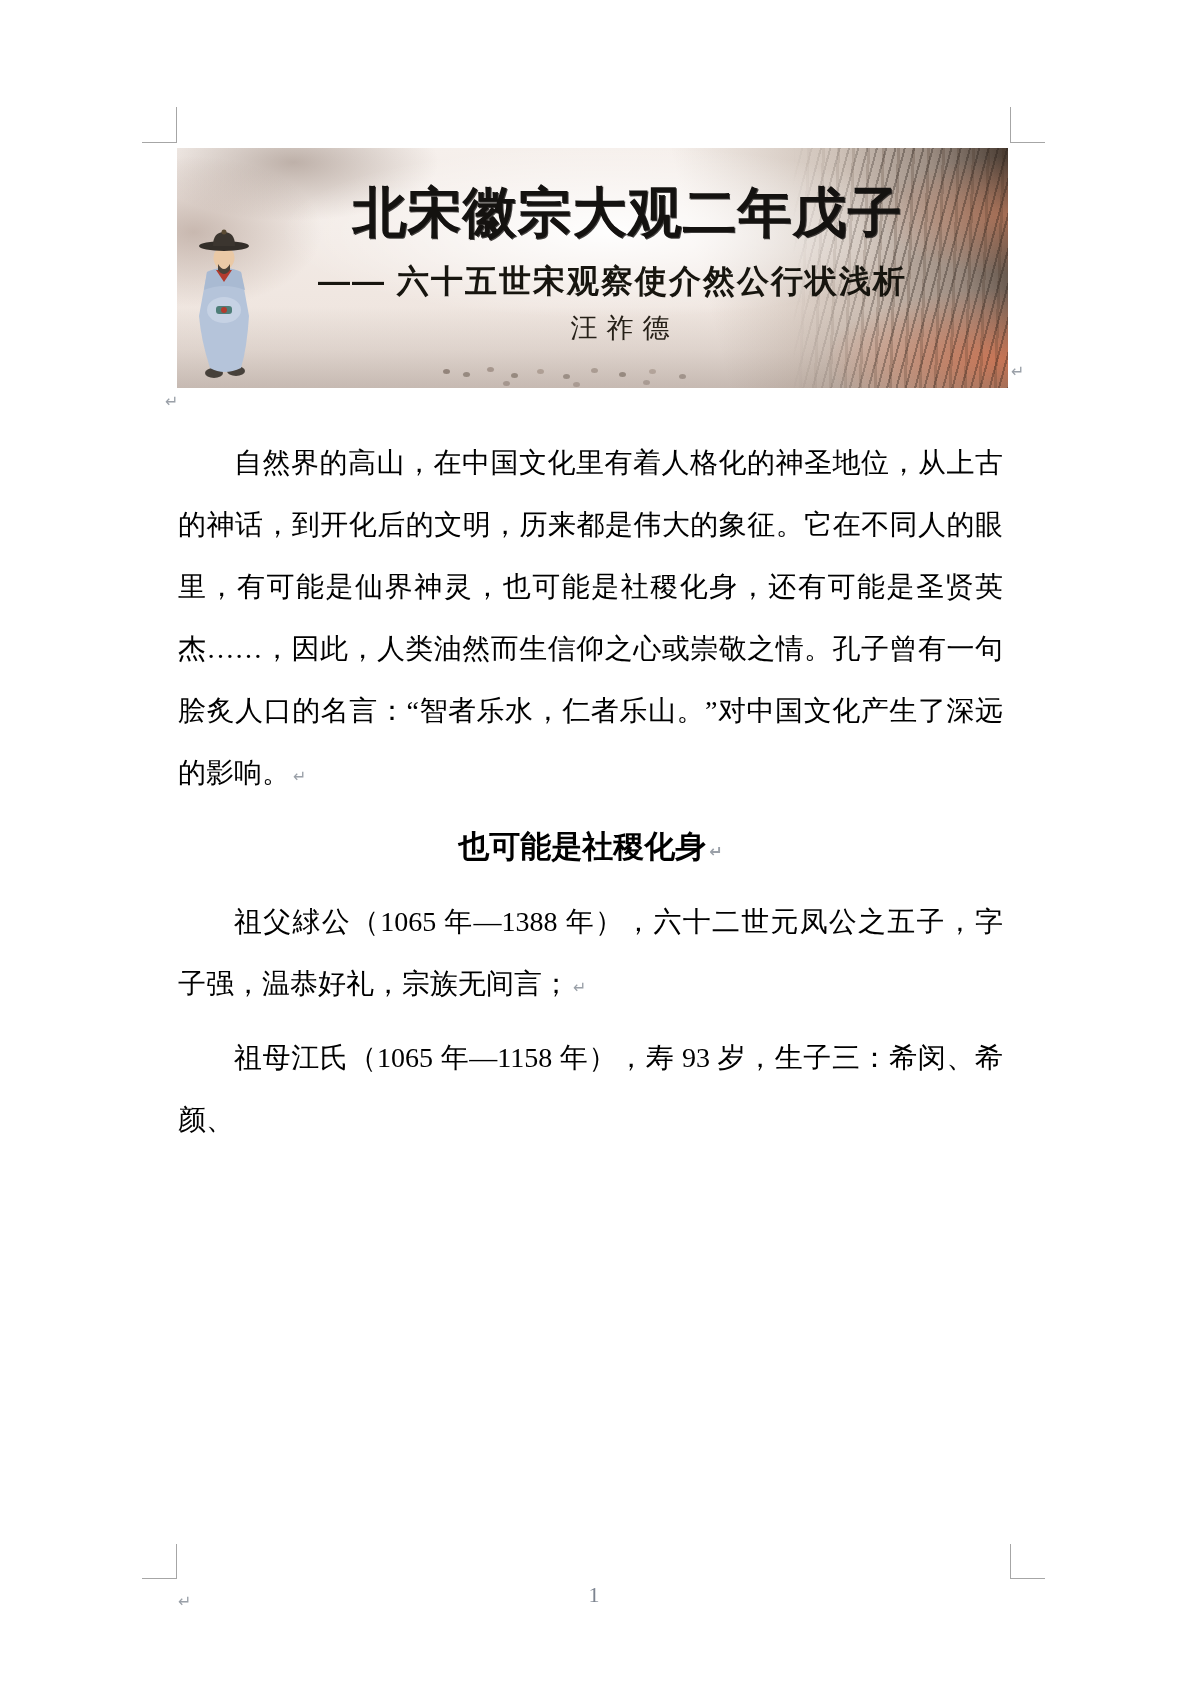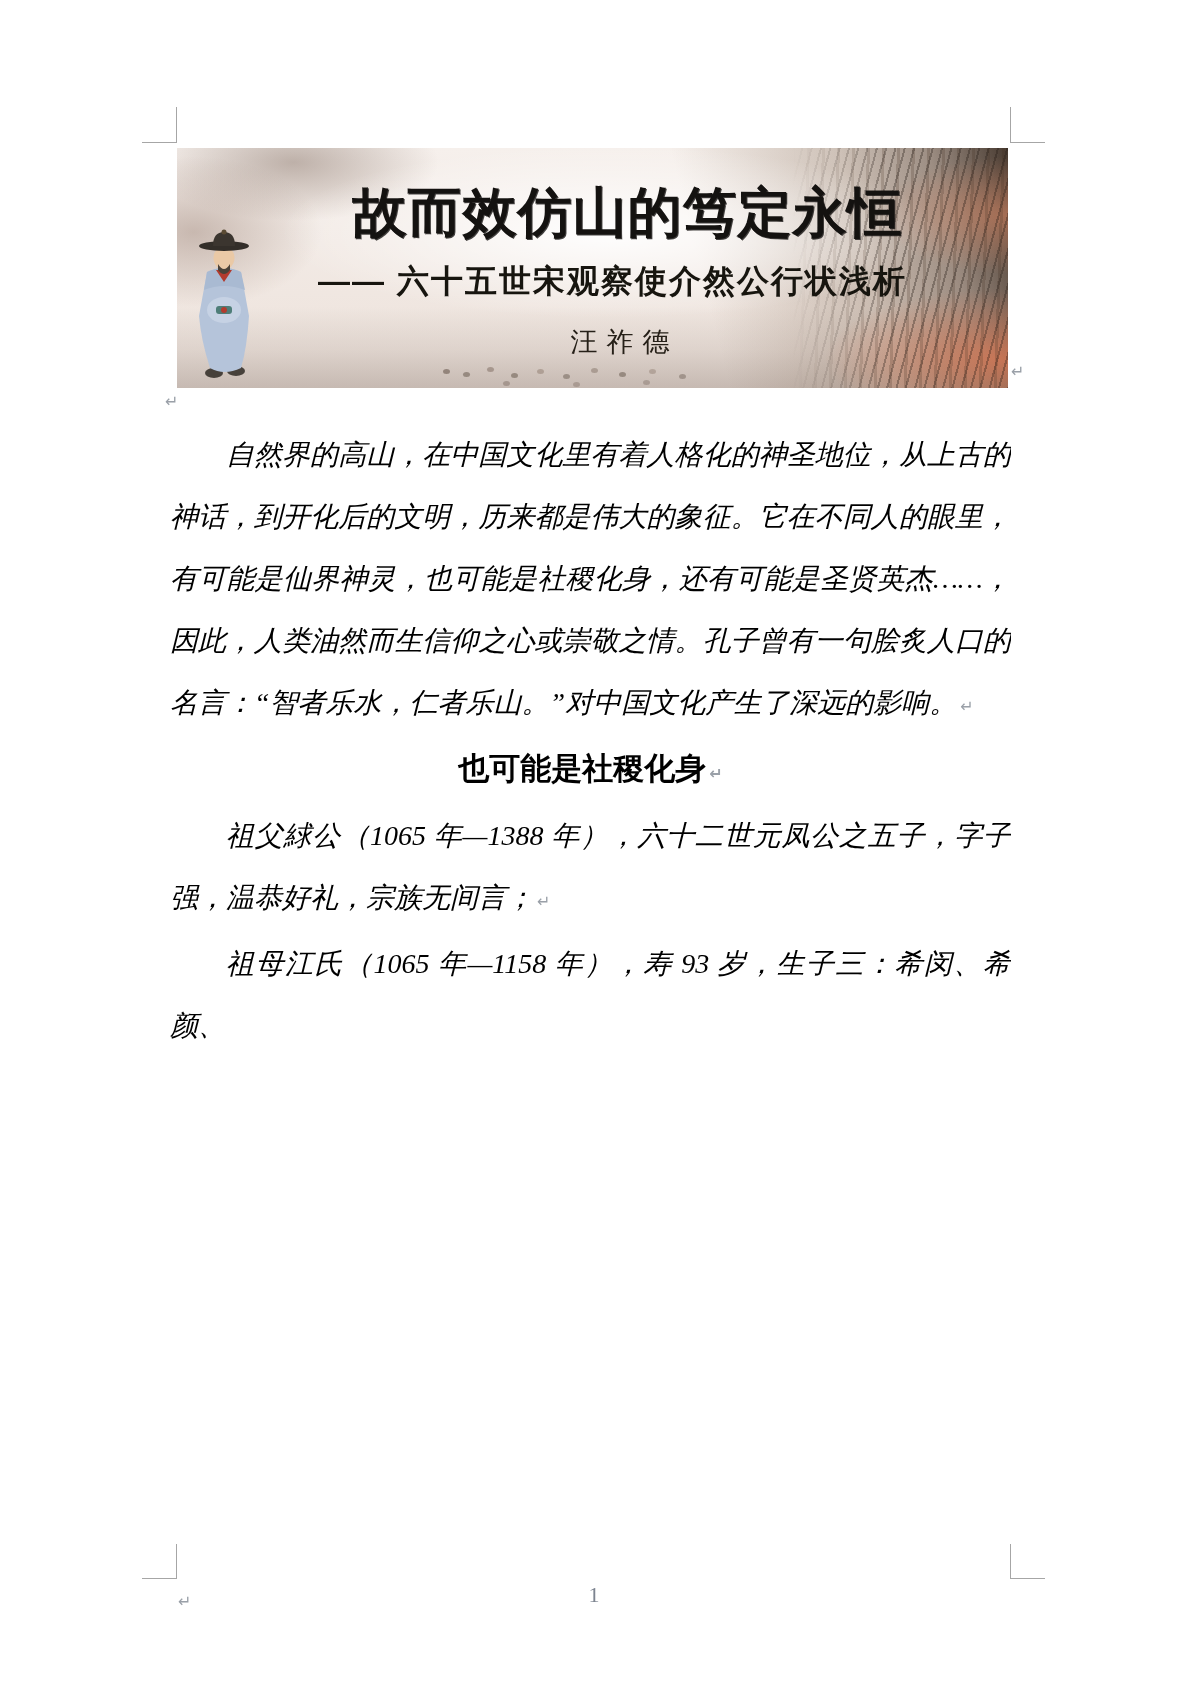--- a/index.html
+++ b/index.html
@@ -47,32 +47,32 @@
   .banner-title{
     padding-left:70px;margin-top:30px;font-size:54px;line-height:70px;font-weight:bold;
     color:#141210;letter-spacing:1px;text-shadow:1px 1px 0 rgba(20,18,16,.8);
     font-family:"Liberation Serif","DejaVu Serif",serif;
   }
   .banner-subtitle{
     padding-left:40px;margin-top:16px;font-size:32px;line-height:34px;font-weight:600;
     color:#17150f;letter-spacing:2px;font-family:"Liberation Sans","DejaVu Sans",sans-serif;
   }
   .banner-author{
-    padding-left:64px;margin-top:30px;font-size:27px;line-height:28px;color:#262018;
+    padding-left:64px;margin-top:16px;font-size:27px;line-height:28px;color:#262018;
     letter-spacing:9px;font-family:"Liberation Serif","DejaVu Serif",serif;
   }
   
   .pmark{color:#9aa0a8;font-size:16px;font-family:"DejaVu Sans",sans-serif;}
   .pmark.abs{position:absolute;}
   
   .body-text{
     position:absolute;left:170px;top:424px;width:841px;height:1150px;overflow:hidden;
     font-size:28px;line-height:62px;text-align:justify;word-break:break-all;
   }
-  .body-text p{margin:0;text-indent:2em;font-style:italic;}
+  .body-text p{margin:8px;text-indent:2em;}
   .body-text h2{
     margin:0;font-size:31px;line-height:62px;font-weight:bold;text-align:center;text-indent:0;
   }
   .body-text .pmark{margin-left:3px;}
   
   .footer-number{
     position:absolute;left:0;top:1583px;width:100%;text-align:center;
     font-size:22px;line-height:24px;color:#7d8490;
   }
 </style>
@@ -104,21 +104,21 @@
       <circle cx="41" cy="90" r="3" fill="#b23b2e"></circle>
       <path d="M33 50 L41 62 L49 50 Z" fill="#b23b2e"></path>
       <ellipse cx="41" cy="38" rx="10.5" ry="11.5" fill="#eac9a6"></ellipse>
       <path d="M35 44 Q41 54 47 44 L47 50 Q41 58 35 50 Z" fill="#4a4238"></path>
       <ellipse cx="41" cy="26" rx="25" ry="5" fill="#332e29"></ellipse>
       <path d="M30 26 Q30 12 41 12 Q52 12 52 26 Z" fill="#3b352f"></path>
       <circle cx="41" cy="12" r="2.5" fill="#5a4a33"></circle>
     </svg>
 
     <div class="banner-text">
-      <div class="banner-title">故而效仿山的笃定永恒</div>
+      <div class="banner-title">北宋徽宗大观二年戊子</div>
       <div class="banner-subtitle">—— 六十五世宋观察使介然公行状浅析</div>
       <div class="banner-author">汪祚德</div>
     </div>
   </div>
 
   <span class="pmark abs" style="left:1011px;top:362px;">↵</span>
   <span class="pmark abs" style="left:165px;top:392px;">↵</span>
 
   <div class="body-text">
     <p><span>自然界的高山，在中国文化里有着人格化的神圣地位，从上古的神话，到开化后的文明，历来都是伟大的象征。它在不同人的眼里，有可能是仙界神灵，也可能是社稷化身，还有可能是圣贤英杰……，因此，人类油然而生信仰之心或崇敬之情。孔子曾有一句脍炙人口的名言：“智者乐水，仁者乐山。”对中国文化产生了深远的影响。</span><span class="pmark">↵</span></p>

